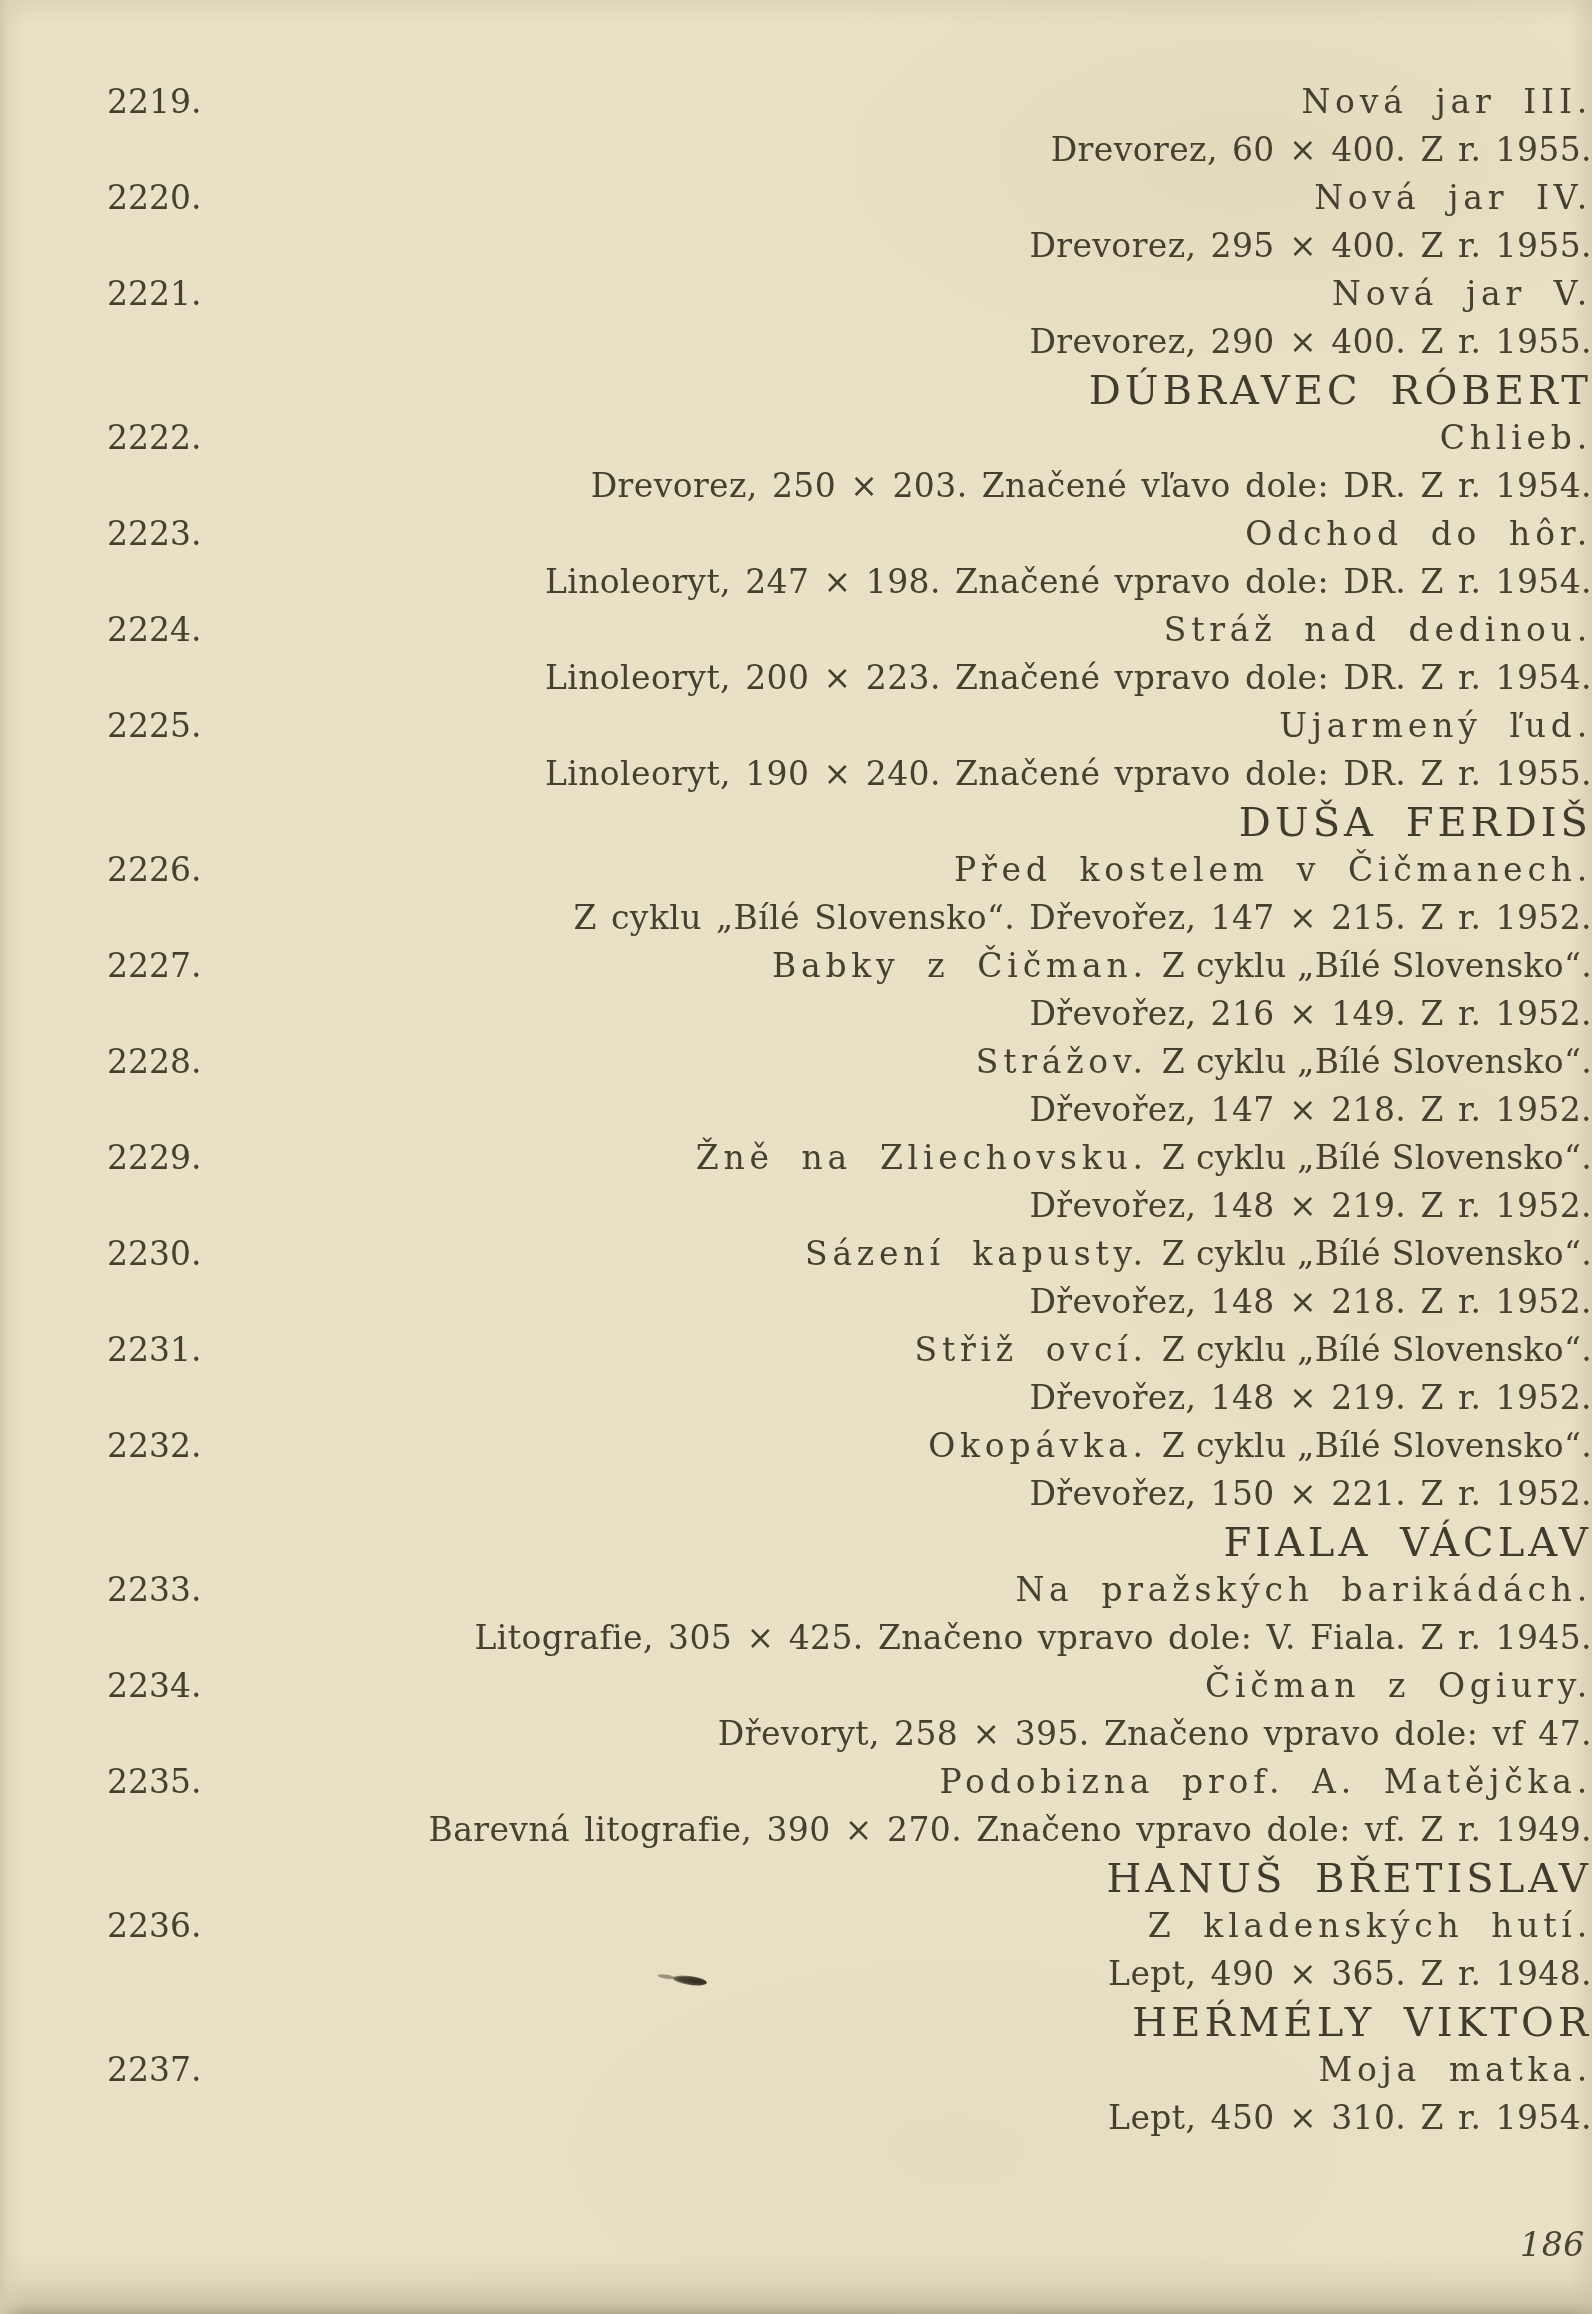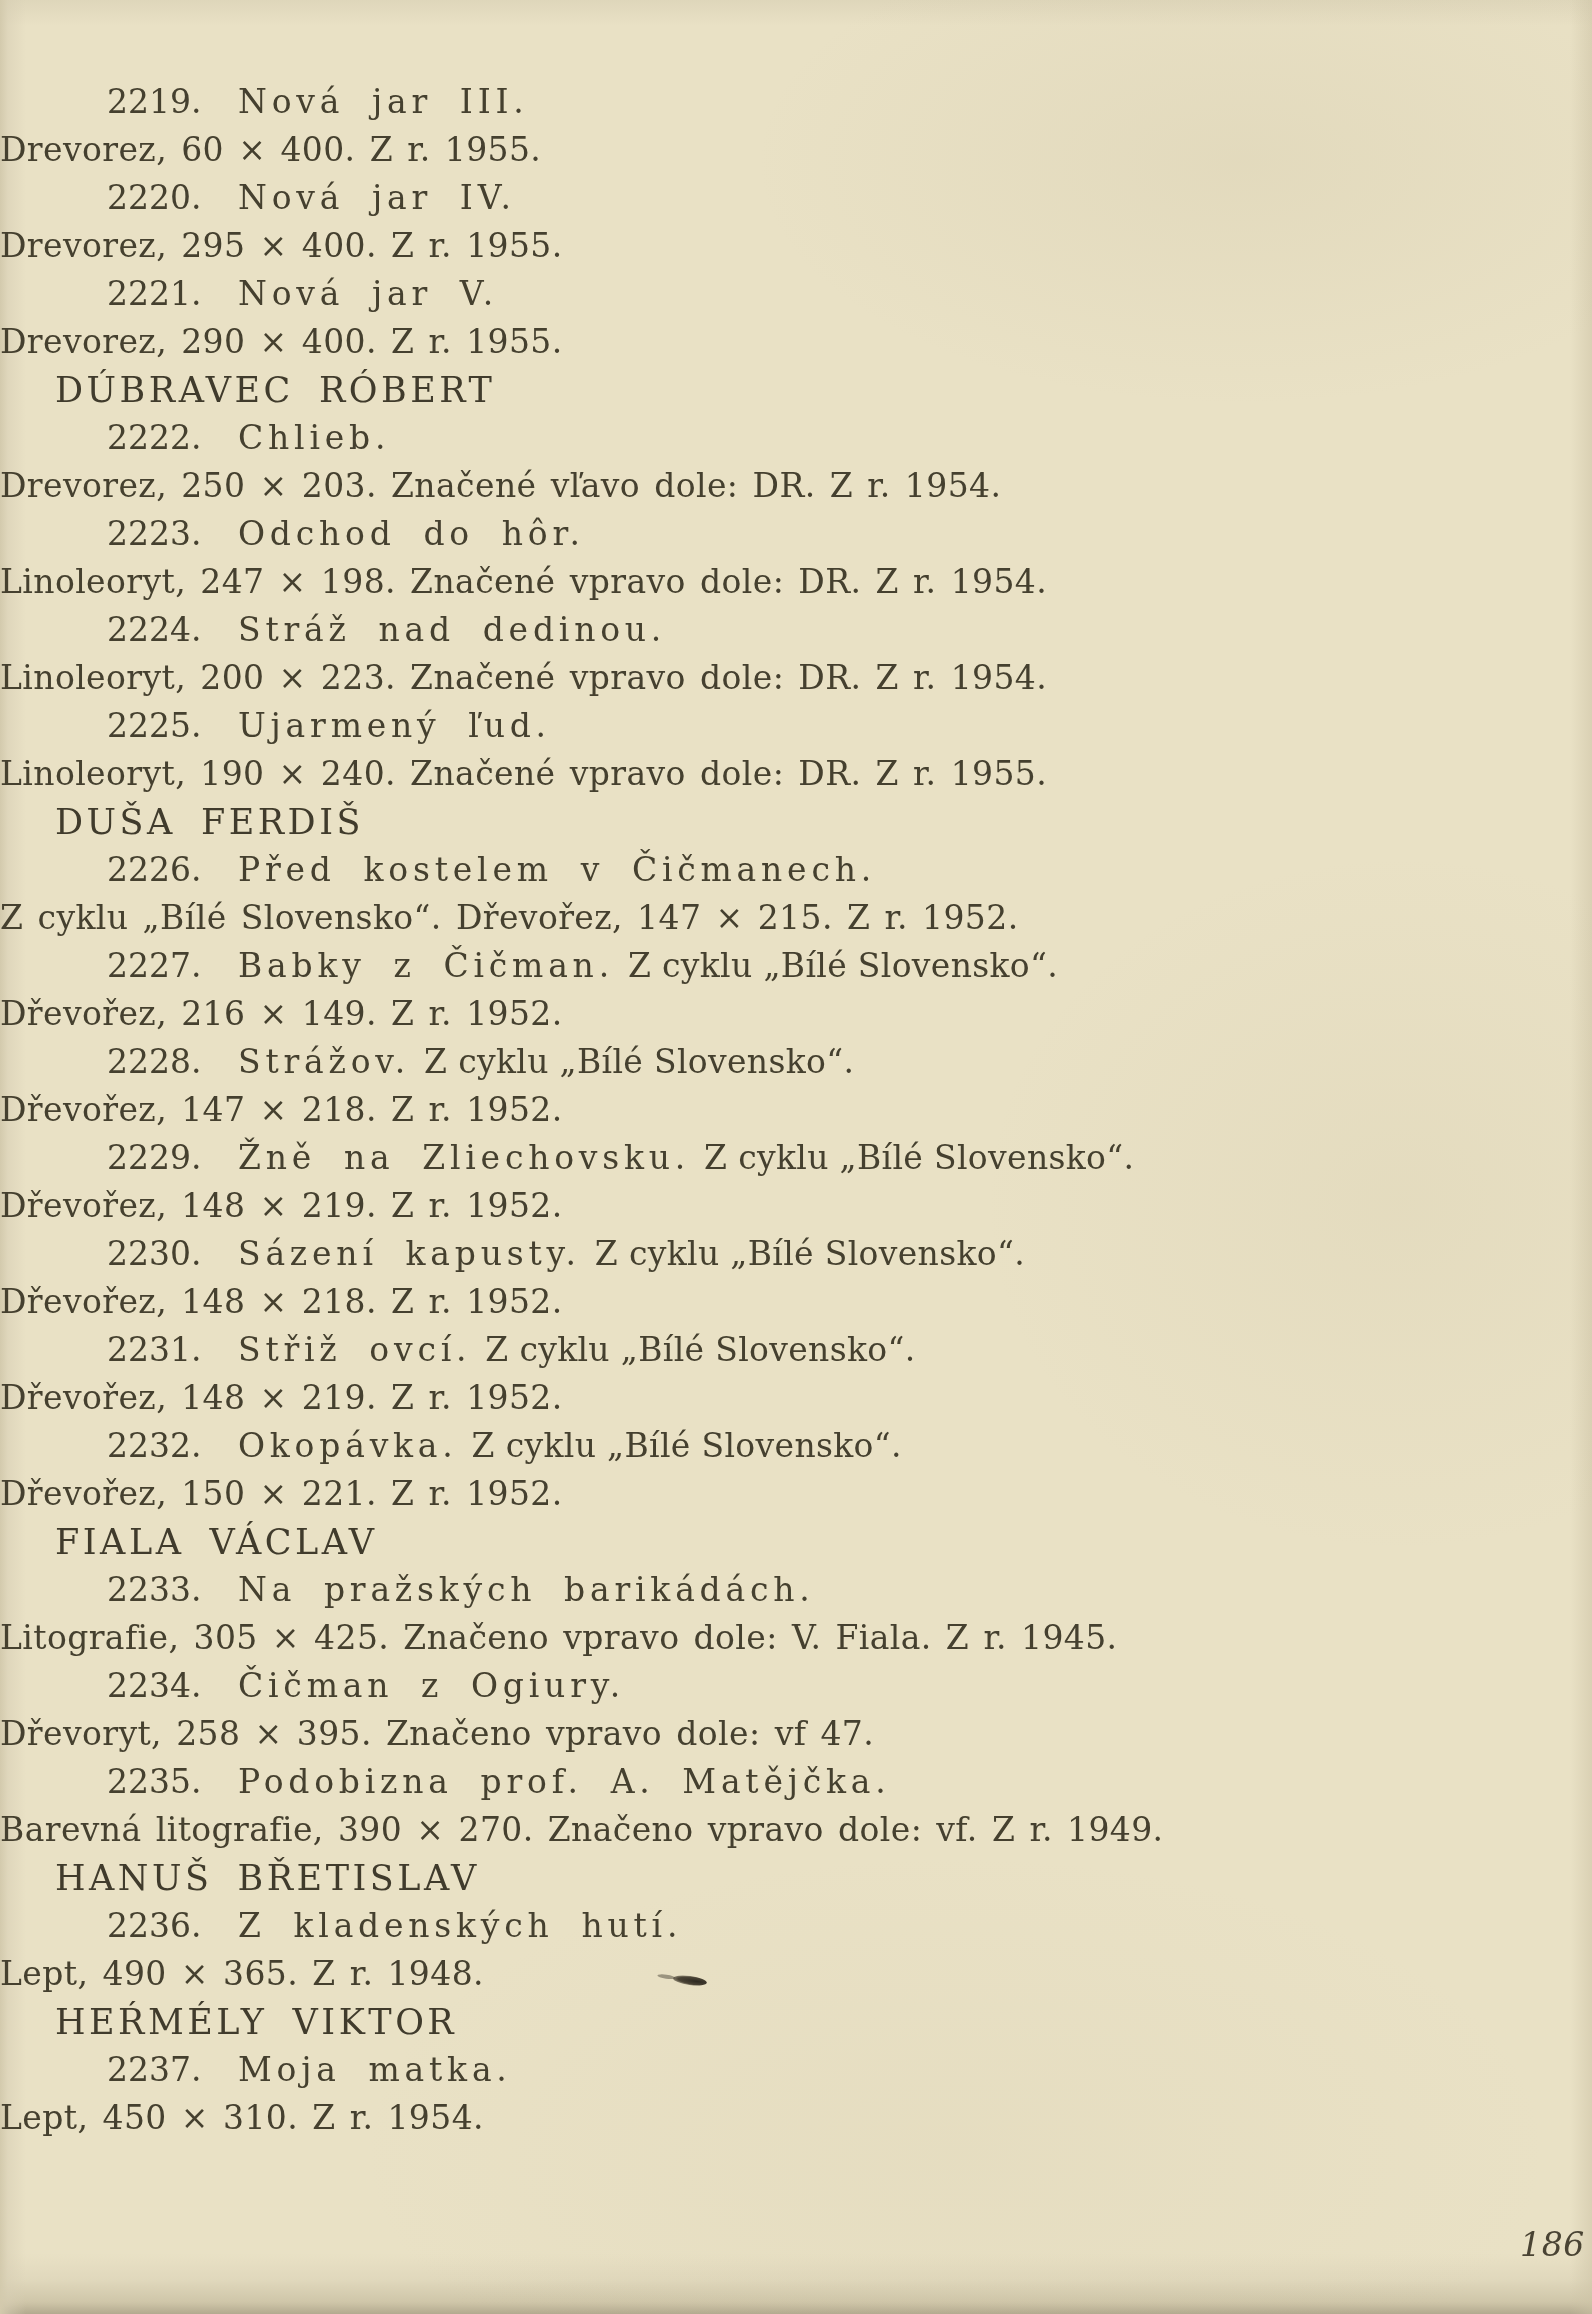--- a/index.html
+++ b/index.html
@@ -28,24 +28,25 @@
     position: absolute;
     left: 0;
     top: 78px;
     width: 100%;
   }
   .line {
     height: 48px;
     line-height: 48px;
     white-space: nowrap;
     font-size: 33px;
+    text-align: right;
   }
   .artist-line {
     padding-left: 55px;
-    font-size: 35px;
+    font-size: 40px;
     letter-spacing: 0.10em;
     word-spacing: 0.30em;
     color: #403b2c;
   }
   .entry-line {
     position: relative;
     padding-left: 224px;
   }
   .entry-no {
     position: absolute;

